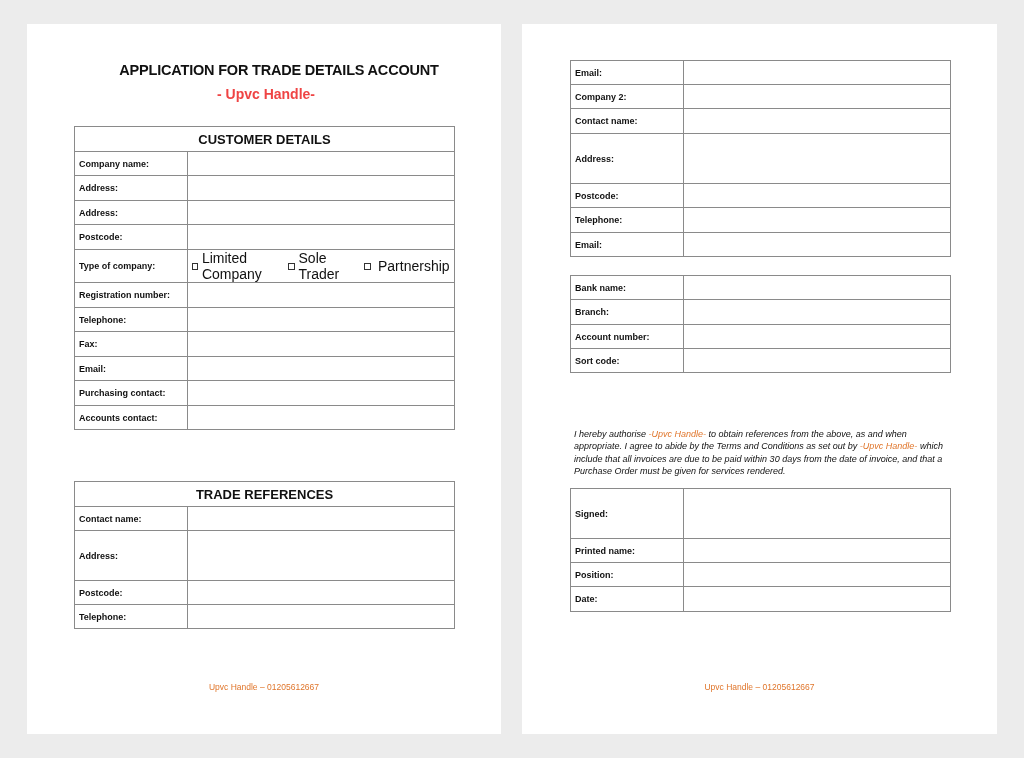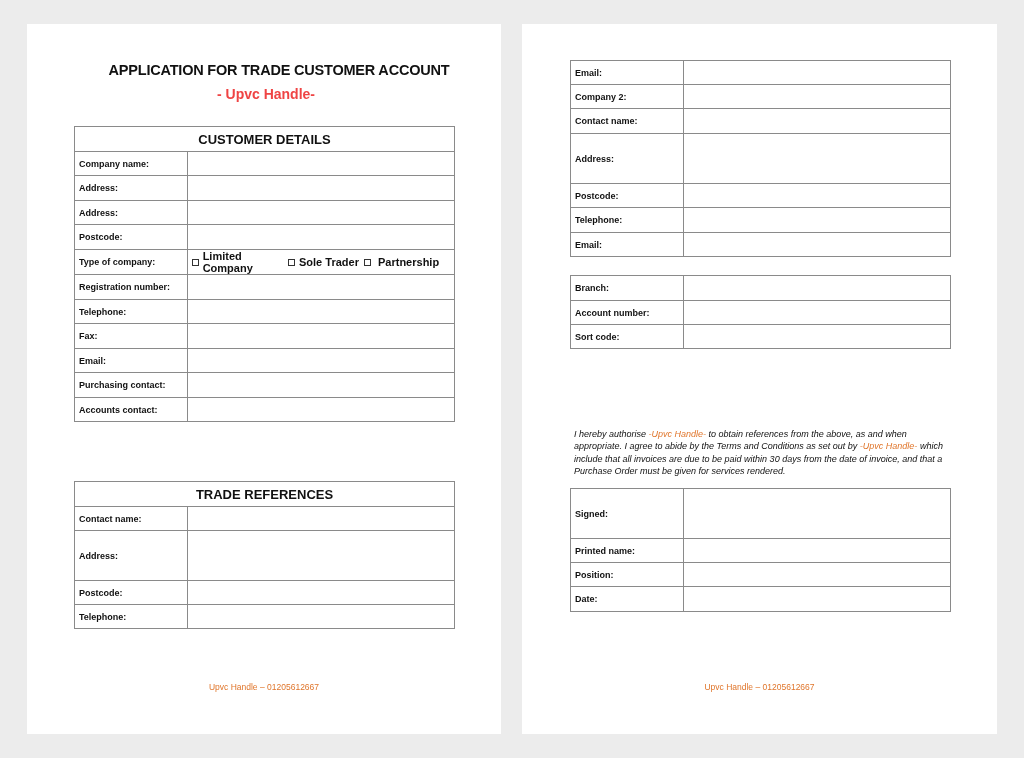--- a/index.html
+++ b/index.html
@@ -7,32 +7,32 @@
          font-family:"Liberation Sans", sans-serif; color:#111; }
   .page { position:absolute; top:24px; height:710px; background:#fff; }
   #page1 { left:27px; width:474px; }
   #page2 { left:522px; width:475px; }
   .title { position:absolute; left:0; width:100%; text-align:center; top:38px; font-weight:bold; font-size:14.5px; letter-spacing:-0.2px; padding-left:30px; box-sizing:border-box; }
   .subtitle { position:absolute; left:0; width:100%; text-align:center; top:62px; font-weight:bold; font-size:14px; color:#ef4444; padding-left:4px; box-sizing:border-box; }
   table.form { position:absolute; border-collapse:collapse; table-layout:fixed;padding-left:45px; }
   table.form td { border:1px solid #8a8a8a; padding:0 4px; font-size:9px; font-weight:bold; vertical-align:middle; box-sizing:border-box; }
   table.form td.val { font-weight:normal; }
   table.form td.head { font-size:13px; font-weight:bold; padding-left:4px;text-align:center; }
-  .opts { display:flex; font-weight:bold; font-size:11px;align-items:center; }
+  .opts { display:flex; font-weight:normal; font-size:14px;align-items:center; }
   .opt { display:inline-flex; align-items:center; }
   .box { display:inline-block; width:5px; height:5px; border:1px solid #333; margin-right:4px; }
   .para { position:absolute; left:52px; top:404px; width:370px; font-style:italic; font-size:9px; line-height:12.3px; }
   .orange { color:#e0762c; }
   .footer { position:absolute; top:658px; left:0; width:100%; text-align:center; font-size:8.5px; color:#e0762c; }
 </style>
 </head>
 <body>
 
 <div class="page" id="page1">
-  <div class="title">APPLICATION FOR TRADE CUSTOMER ACCOUNT</div>
+  <div class="title">APPLICATION FOR TRADE DETAILS ACCOUNT</div>
   <div class="subtitle">- Upvc Handle-</div>
 
   <table class="form" style="left:47px; top:102px; width:380px;">
     <colgroup>
         <col style="width:113px">
         <col style="width:267px">
       </colgroup>
     <tbody>
         <tr style="height:25px">
           <td colspan="2" class="head">CUSTOMER DETAILS</td>
@@ -167,20 +167,24 @@
         </tr>
   </tbody>
     </table>
 
   <table class="form" style="left:48px; top:251px; width:380px;">
     <colgroup>
         <col style="width:113px">
         <col style="width:267px">
       </colgroup>
     <tbody>
+    <tr style="height:24px">
+          <td>Bank name:</td>
+          <td class="val"></td>
+        </tr>
     <tr style="height:25px">
           <td>Branch:</td>
           <td class="val"></td>
         </tr>
     <tr style="height:24px">
           <td>Account number:</td>
           <td class="val"></td>
         </tr>
     <tr style="height:24px">
           <td>Sort code:</td>

